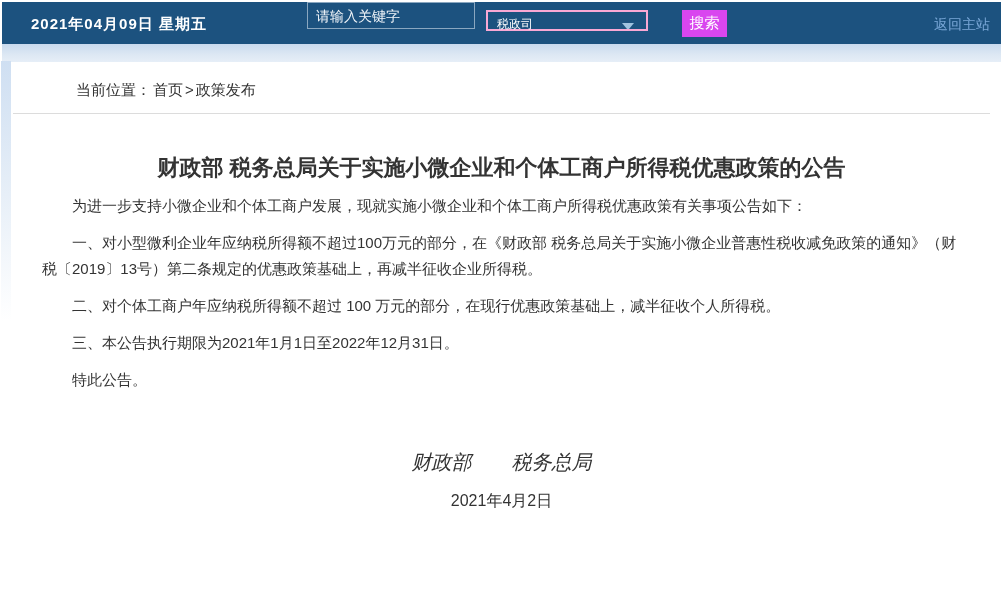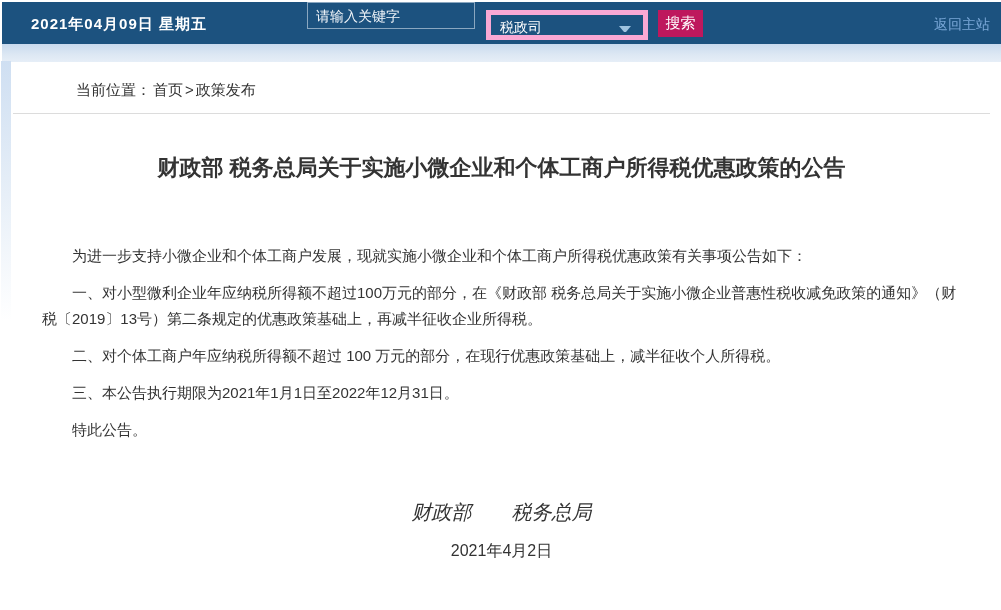--- a/index.html
+++ b/index.html
@@ -22,33 +22,33 @@
     color:#ffffff; font-size:15px; font-weight:bold; letter-spacing:1px;
   }
   .search-input {
     position:absolute; left:305px; top:0; width:168px; height:27px;
     background:transparent; border:1px solid #8aa7c0; outline:none;
     color:#fff; font-size:14px; padding:0 8px;
     font-family:"Liberation Sans","DejaVu Sans",sans-serif;
   }
   .search-input::placeholder { color:#f2f6fa; opacity:1; }
   .dept-select {
-    position:absolute; left:484px; top:8px; width:162px; height:30px;
-    border:5px solid #f9a8d4; color:#fff; font-size:14px;
+    position:absolute; left:484px; top:8px; width:162px; height:21px;
+    border:2px solid #f9a8d4; color:#fff; font-size:12px;
     line-height:25px; padding:0 8px; cursor:pointer;
   }
   .dept-caret {
     position:absolute; right:12px; top:11px;
     width:0; height:0;
     border-left:5px solid transparent; border-right:5px solid transparent;
     border-top:6px solid #9fc3e0;
   }
   .search-btn {
-    position:absolute; left:656px; top:8px; width:45px; height:27px;
-    background:#be185d; border:none; color:#fff; font-size:15px;
+    position:absolute; left:680px; top:8px; width:45px; height:27px;
+    background:#d946ef; border:none; color:#fff; font-size:15px;
     cursor:pointer; font-family:"Liberation Sans","DejaVu Sans",sans-serif;
   }
   .back-link {
     position:absolute; right:10px; top:0; line-height:42px;
     color:#7aa8d8; font-size:14px; text-decoration:none; cursor:pointer;
   }
   
   .band {
     height:18px;
     background:linear-gradient(180deg,#c9daee 0%,#dde8f4 60%,#e6eef7 100%);
@@ -73,21 +73,21 @@
   .article { padding:0 18px; }
   .article-title {
     margin-top:37px; text-align:center;
     font-size:22px; font-weight:bold; color:#333; line-height:27px;
   }
   .doc-number {
     margin-top:23px; text-align:center;
     font-family:"Liberation Serif","DejaVu Serif",serif;
     font-size:17px; font-weight:bold; color:#3a3a3a;
   }
-  .body-text { margin-top:50px; }
+  .body-text { }
   .body-text p {
     font-size:15px; line-height:26px; color:#333;
     text-indent:2em; margin:9px 0; padding-left:10px; padding-right:6px;
   }
   .sig-names {
     margin-top:44px; text-align:center; font-size:20px; color:#333;font-style:italic;
   }
   .sig-date {
     margin-top:13px; text-align:center; font-size:16px; color:#333;
   }

